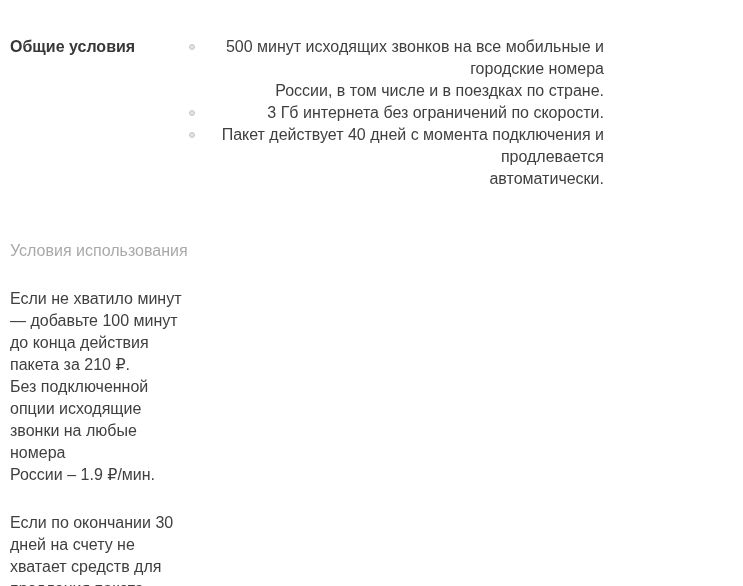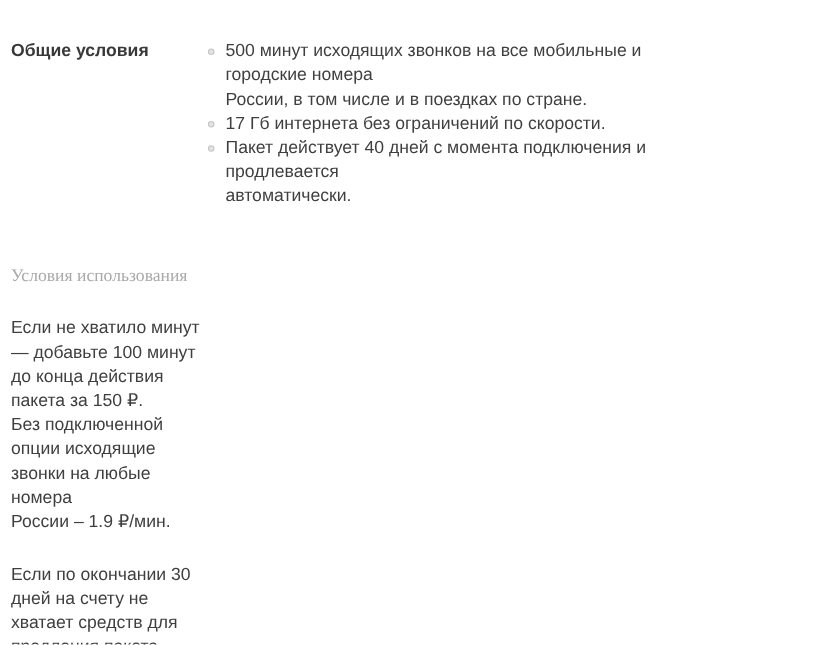--- a/index.html
+++ b/index.html
@@ -51,26 +51,26 @@
   }
   .para-tight {
     margin-bottom: 0;
   }
   .muted-link {
     display: inline-block;
     color: #a9a9a9;
     text-decoration: none;
     margin-bottom: 26px;
     cursor: pointer;
-    font-family: Liberation Serif, serif;
   }
   ul.dot-list {
     list-style: none;
     margin: 0;
     padding: 0;
+    text-align: right;
   }
   ul.dot-list li {
     position: relative;
     padding-left: 17px;
     white-space: pre-line;
   }
   ul.dot-list li::before {
     content: "";
     position: absolute;
     left: 1px;
@@ -86,33 +86,33 @@
 <body>
 
 <div class="page">
 
   <div class="section section-general">
     <h3 class="section-heading">Общие условия</h3>
     <div class="content">
       <ul class="dot-list">
         <li>500 минут исходящих звонков на все мобильные и городские номера
 России, в том числе и в поездках по стране.</li>
-        <li>17 Гб интернета без ограничений по скорости.</li>
+        <li>3 Гб интернета без ограничений по скорости.</li>
         <li>Пакет действует 40 дней с момента подключения и продлевается
 автоматически.</li>
       </ul>
     </div>
   </div>
 
   <div class="section section-minutes">
     <div class="content">
 
       <a class="muted-link">Условия использования</a>
 
-      <p class="para">Если не хватило минут — добавьте 100 минут до конца действия пакета за 150 ₽.
+      <p class="para">Если не хватило минут — добавьте 100 минут до конца действия пакета за 210 ₽.
 Без подключенной опции исходящие звонки на любые номера
 России – 1.9 ₽/мин.</p>
 
       <p class="para para-tight">Если по окончании 30 дней на счету не хватает средств для продления пакета,
 стоимость звонков составит:</p>
 
       
     </div>
   </div>
 

